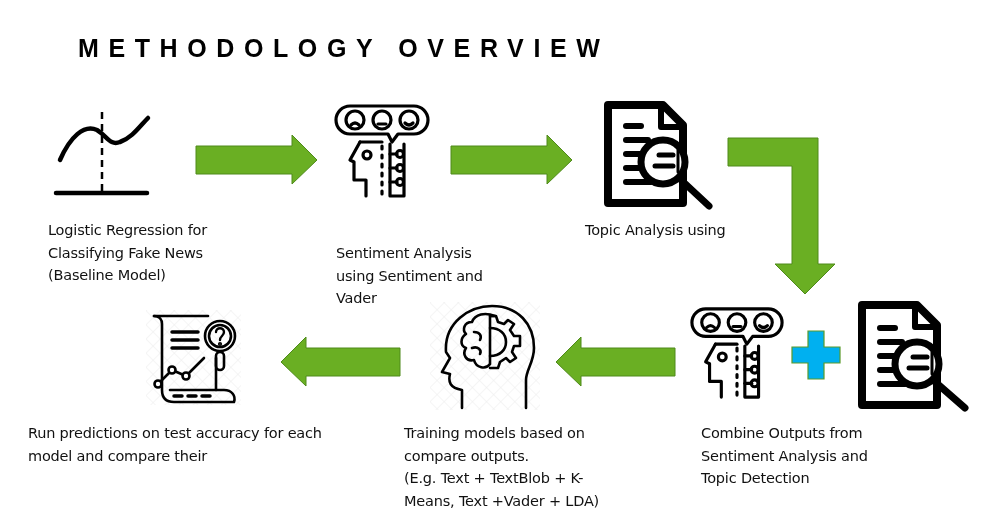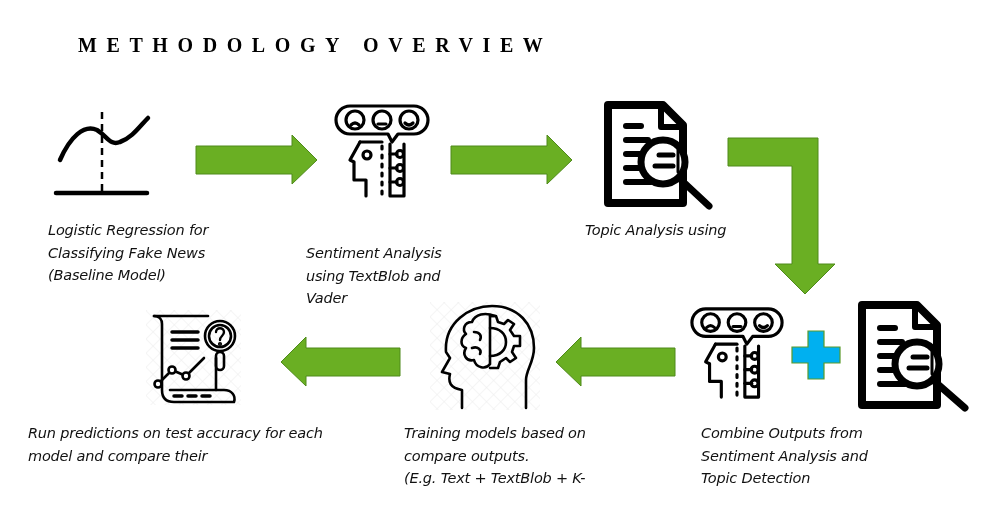--- a/index.html
+++ b/index.html
@@ -1,25 +1,25 @@
 <!DOCTYPE html>
 <html><head>
 <meta charset="utf-8">
 <style>
   * { box-sizing: border-box; margin: 0; padding: 0; }
   html, body { width: 984px; height: 512px; background: #ffffff; overflow: hidden; }
   body { position: relative; font-family: "DejaVu Sans", "Liberation Sans", sans-serif; color: #111; }
   .title {
     position: absolute; left: 78px; top: 34px;
-    font-family: Liberation Serif, serif; font-weight: bold;
-    font-size: 20px; letter-spacing: 9.6px; color: #000; white-space: nowrap;
+    font-family: Liberation Sans, sans-serif; font-weight: bold;
+    font-size: 25px; letter-spacing: 9.6px; color: #000; white-space: nowrap;
   }
   .caption {
     position: absolute; font-size: 14.5px; line-height: 22.5px; color: #111;
-    font-family: "DejaVu Sans", sans-serif; letter-spacing: -0.2px; font-style: italic;
+    font-family: "DejaVu Sans", sans-serif; letter-spacing: -0.2px;
   }
   .caption span { display: block; white-space: nowrap; }
   svg.abs { position: absolute; overflow: visible; }
 </style>
 </head>
 <body>
 
 
 
 <div class="title">METHODOLOGY OVERVIEW</div>
@@ -57,23 +57,23 @@
     <line x1="50" y1="46" x2="50" y2="96" stroke-dasharray="3,6"></line>
     <path d="M58 44 V96 H72 V44"></path>
     <path d="M58 54 H65"></path>
       <circle cx="68" cy="54" r="3.5"></circle>
     <path d="M58 68 H65"></path>
       <circle cx="68" cy="68" r="3.5"></circle>
     <path d="M58 82 H65"></path>
       <circle cx="68" cy="82" r="3.5"></circle>
   </g>
 </svg>
-<div class="caption" style="left:306px;top:242px">
+<div class="caption" style="left:336px;top:242px">
   <span>Sentiment Analysis</span>
-  <span>using TextBlob and</span>
+  <span>using Sentiment and</span>
   <span>Vader</span>
 </div>
 
 
 <svg class="abs" style="left:450px;top:134px" width="125" height="52" viewBox="0 0 125 52">
   <polygon points="1,12 97,12 97,1 122,26 97,50 97,40 1,40" fill="#6aaf23" stroke="#4e8a1a" stroke-width="1"></polygon>
 </svg>
 
 
 <svg class="abs" style="left:603px;top:100px" width="120" height="110" viewBox="0 0 120 110">
@@ -170,20 +170,21 @@
     <path d="M44 30 C50 30 52 34 50 38"></path>
       <path d="M42 46 C48 44 52 48 50 52"></path>
     <path d="M60 26 C70 26 76 32 76 40 C76 48 70 54 60 54"></path>
     <path d="M60 14 L66 14 L68 20 L74 22 L78 18 L84 22 L80 28 L84 34 L90 34 L90 44 L84 44 L82 50 L86 56 L80 60 L76 56 L70 60 L68 66 L60 66"></path>
   </g>
 </svg>
 <div class="caption" style="left:404px;top:422px">
   <span>Training models based on</span>
   <span>compare outputs.</span>
   <span>(E.g. Text + TextBlob + K-</span>
+  <span>Means, Text +Vader + LDA)</span>
 </div>
 
 
 <svg class="abs" style="left:278px;top:336px" width="125" height="52" viewBox="0 0 125 52">
   <polygon points="122,12 28,12 28,1 3,26 28,50 28,40 122,40" fill="#6aaf23" stroke="#4e8a1a" stroke-width="1"></polygon>
 </svg>
 
 
 <svg class="abs" style="left:146px;top:310px" width="95" height="95" viewBox="0 0 95 95">
   <defs>

